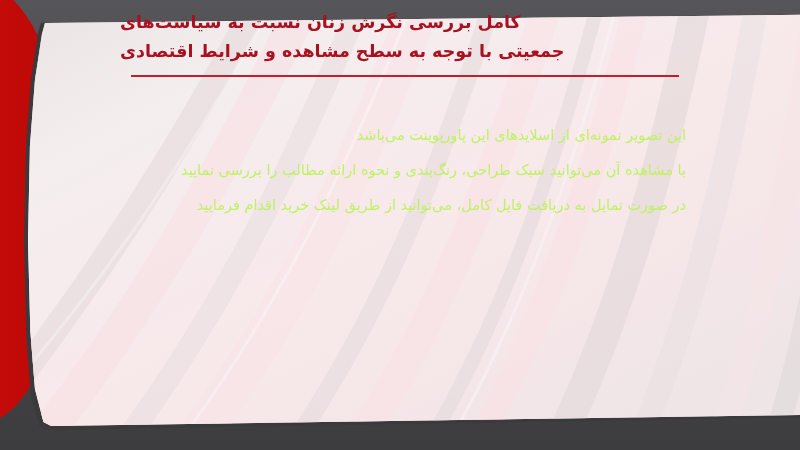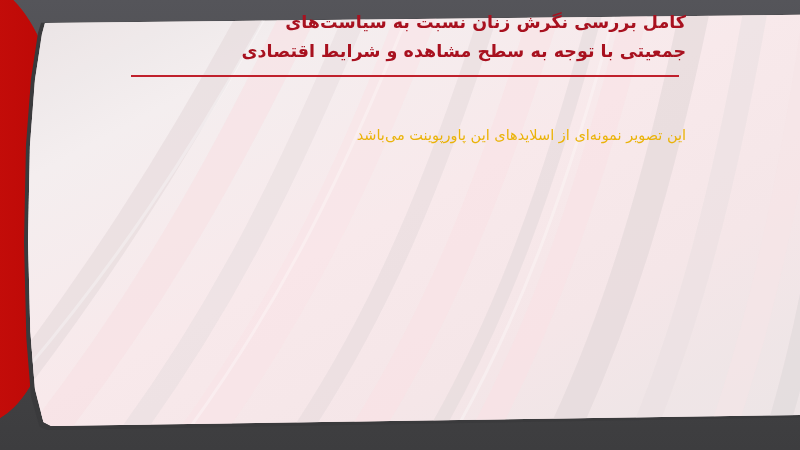--- a/index.html
+++ b/index.html
@@ -79,21 +79,21 @@
     width: 100%;
     height: 100%;
   }
 
   
   .title-block {
     position: absolute;
     left: 120px;
     top: 8px;
     width: 566px;
-    text-align: right;
+    text-align: left;
     direction: rtl;
   }
   .title-line {
     color: #a8111f;
     font-size: 17.5px;
     font-weight: bold;
     line-height: 29px;
     letter-spacing: 0px;
     white-space: nowrap;
   }
@@ -109,21 +109,21 @@
   
   .body-block {
     position: absolute;
     left: 120px;
     top: 118px;
     width: 566px;
     text-align: right;
     direction: rtl;
   }
   .body-line {
-    color: #eab308;
+    color: #bef264;
     font-size: 14.5px;
     line-height: 35px;
     white-space: nowrap;
   }
 </style>
 </head>
 <body>
 
 <div id="slide">
 
@@ -170,15 +170,17 @@
   </div>
 
   <div class="title-block">
     <div class="title-line">کامل بررسی نگرش زنان نسبت به سیاست‌های</div>
     <div class="title-line">جمعیتی با توجه به سطح مشاهده و شرایط اقتصادی</div>
   </div>
   <div class="title-rule"></div>
 
   <div class="body-block">
     <div class="body-line">این تصویر نمونه‌ای از اسلایدهای این پاورپوینت می‌باشد</div>
+    <div class="body-line">با مشاهده آن می‌توانید سبک طراحی، رنگ‌بندی و نحوه ارائه مطالب را بررسی نمایید</div>
+    <div class="body-line">در صورت تمایل به دریافت فایل کامل، می‌توانید از طریق لینک خرید اقدام فرمایید</div>
   </div>
 
 </div>
 
 </body></html>

